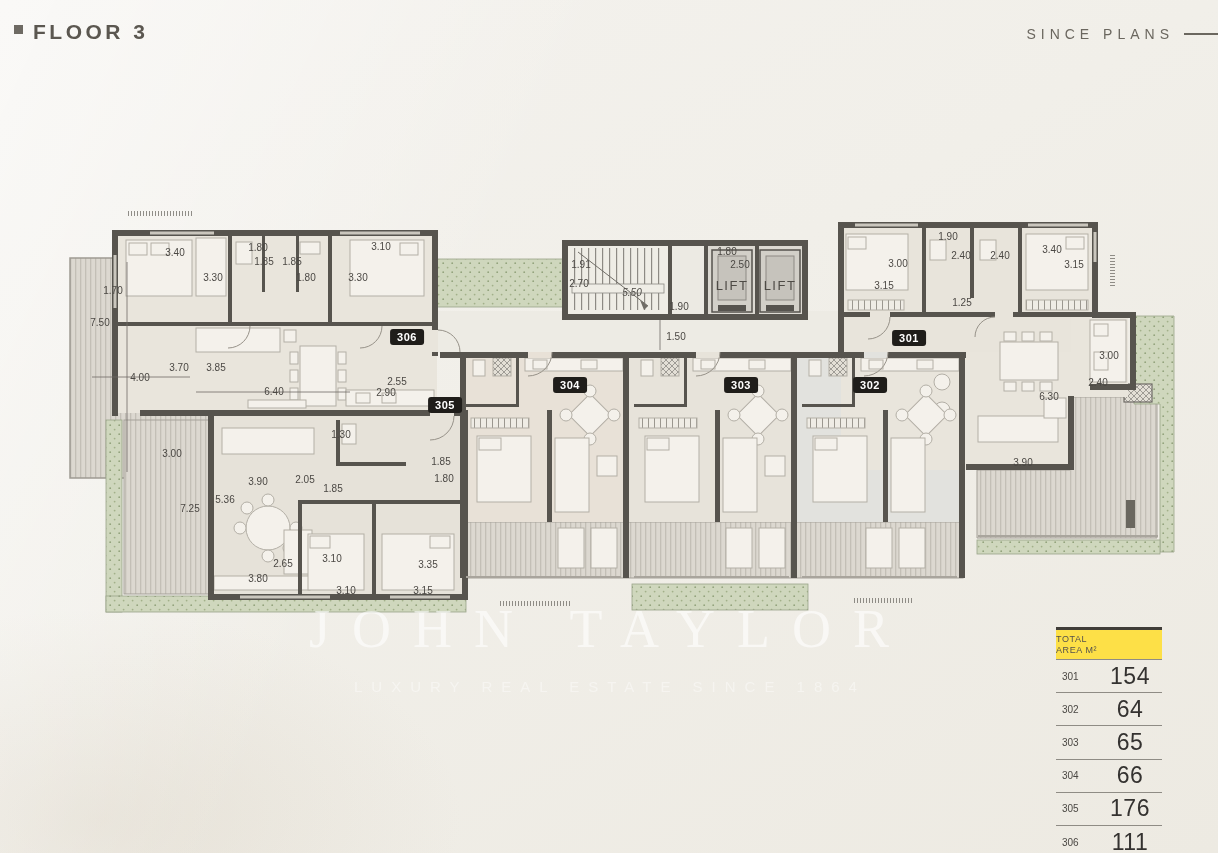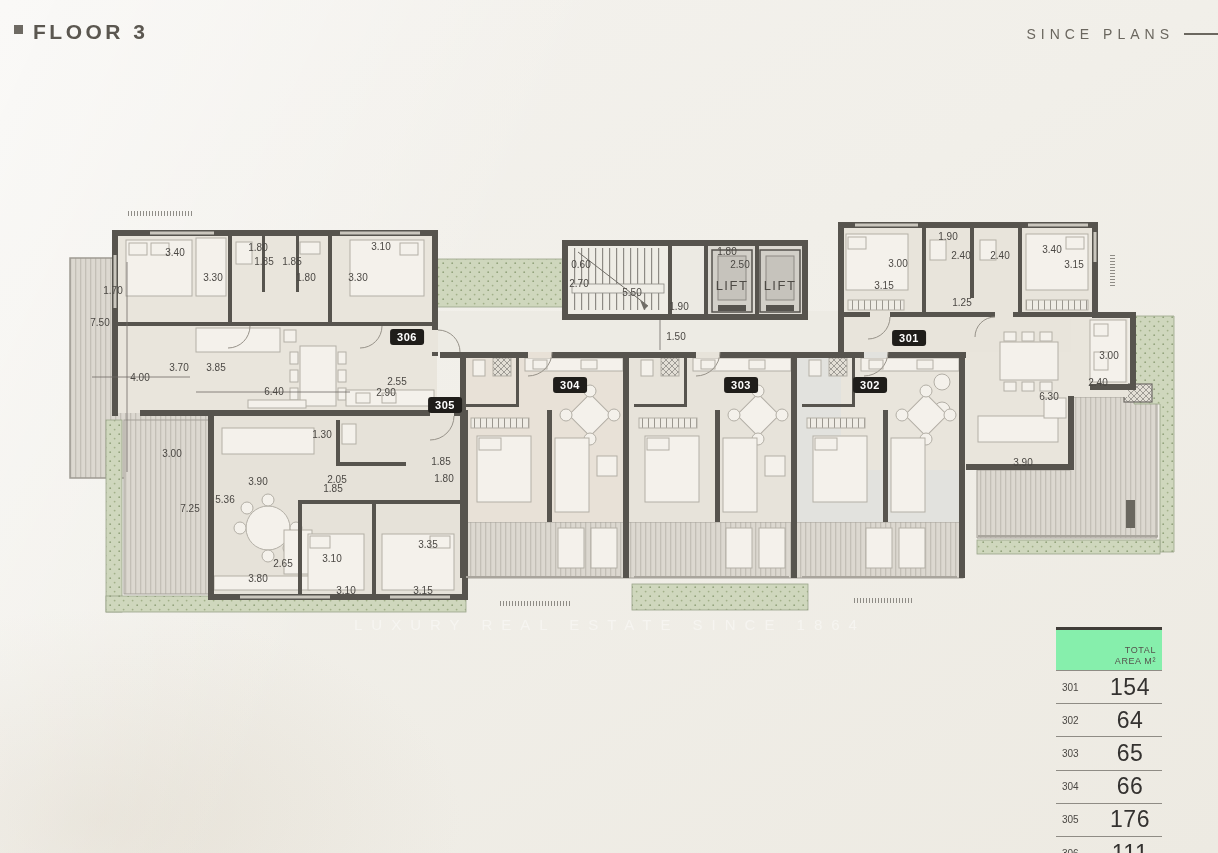--- a/index.html
+++ b/index.html
@@ -28,21 +28,21 @@
   .lift{position:absolute;transform:translate(-50%,-50%);font-size:13px;letter-spacing:1.5px;color:#4e4b46;}
   .chain{position:absolute;opacity:.75;background:repeating-linear-gradient(90deg,#6e6b65 0 1px,transparent 1px 3px);}
   .chain.v{background:repeating-linear-gradient(0deg,#6e6b65 0 1px,transparent 1px 3px);}
   
   .wm{position:absolute;left:610px;top:598px;transform:translateX(-50%);text-align:center;pointer-events:none;}
   .wm-brand{font-family:"Liberation Serif",serif;font-size:54px;letter-spacing:22px;
     color:rgba(255,255,255,.6);white-space:nowrap;}
   .wm-tag{margin-top:18px;font-size:15px;letter-spacing:9px;color:rgba(255,255,255,.42);white-space:nowrap;}
   
   #area-table{position:absolute;left:1056px;top:627px;width:106px;border-top:3px solid #403d38;}
-  .at-head{background:#86efac;border-bottom:1px solid #8f8c85;padding:15px 6px 3px 0;text-align:right;}
+  .at-head{background:#fde047;border-bottom:1px solid #8f8c85;padding:4px 6px 3px 0;text-align:left;}
   .at-head div{font-size:9px;letter-spacing:.6px;color:#55524d;line-height:11px;}
   .at-row{display:flex;align-items:center;height:32.2px;border-bottom:1px solid #8f8c85;}
   .at-row:last-child{border-bottom:none;}
   .at-unit{width:36px;font-size:10px;color:#4a4743;padding-left:6px;}
   .at-area{flex:1;text-align:center;font-size:23px;color:#343230;letter-spacing:.5px;}
 </style>
 </head>
 <body>
 
 <div class="hdr-left">
@@ -358,70 +358,71 @@
       <span class="dim" style="left: 213px; top: 277px;">3.30</span>
       <span class="dim" style="left: 306px; top: 277px;">1.80</span>
       <span class="dim" style="left: 358px; top: 277px;">3.30</span>
       <span class="dim" style="left: 100px; top: 322px;">7.50</span>
       <span class="dim" style="left: 179px; top: 367px;">3.70</span>
       <span class="dim" style="left: 216px; top: 367px;">3.85</span>
       <span class="dim" style="left: 140px; top: 377px;">4.00</span>
       <span class="dim" style="left: 274px; top: 391px;">6.40</span>
       <span class="dim" style="left: 397px; top: 381px;">2.55</span>
       <span class="dim" style="left: 386px; top: 392px;">2.90</span>
-      <span class="dim" style="left: 581px; top: 264px;">0.60</span>
+      <span class="dim" style="left: 581px; top: 264px;">1.91</span>
       <span class="dim" style="left: 579px; top: 283px;">2.70</span>
-      <span class="dim" style="left: 632px; top: 292px;">5.50</span>
+      <span class="dim" style="left: 632px; top: 292px; font-style: italic;">5.50</span>
       <span class="dim" style="left: 727px; top: 251px;">1.80</span>
       <span class="dim" style="left: 740px; top: 264px;">2.50</span>
       <span class="dim" style="left: 679px; top: 306px;">1.90</span>
       <span class="dim" style="left: 658px; top: 336px; margin-left: 18px;">1.50</span>
       <span class="dim" style="left: 948px; top: 236px;">1.90</span>
       <span class="dim" style="left: 898px; top: 263px;">3.00</span>
       <span class="dim" style="left: 961px; top: 255px;">2.40</span>
       <span class="dim" style="left: 1000px; top: 255px;">2.40</span>
       <span class="dim" style="left: 1052px; top: 249px;">3.40</span>
       <span class="dim" style="left: 1074px; top: 264px;">3.15</span>
       <span class="dim" style="left: 884px; top: 285px;">3.15</span>
       <span class="dim" style="left: 962px; top: 302px;">1.25</span>
       <span class="dim" style="left: 1109px; top: 355px;">3.00</span>
       <span class="dim" style="left: 1098px; top: 382px;">2.40</span>
       <span class="dim" style="left: 1049px; top: 396px;">6.30</span>
       <span class="dim" style="left: 1023px; top: 462px;">3.90</span>
-      <span class="dim" style="left: 322px; top: 434px;">1.30</span>
+      <span class="dim" style="left: 341px; top: 434px;">1.30</span>
       <span class="dim" style="left: 172px; top: 453px;">3.00</span>
       <span class="dim" style="left: 258px; top: 481px;">3.90</span>
       <span class="dim" style="left: 225px; top: 499px;">5.36</span>
-      <span class="dim" style="left: 337px; top: 479px;">2.05</span>
+      <span class="dim" style="left: 305px; top: 479px;">2.05</span>
       <span class="dim" style="left: 333px; top: 488px;">1.85</span>
       <span class="dim" style="left: 441px; top: 461px;">1.85</span>
       <span class="dim" style="left: 444px; top: 478px;">1.80</span>
       <span class="dim" style="left: 190px; top: 508px;">7.25</span>
       <span class="dim" style="left: 283px; top: 563px;">2.65</span>
       <span class="dim" style="left: 258px; top: 578px;">3.80</span>
       <span class="dim" style="left: 332px; top: 558px;">3.10</span>
-      <span class="dim" style="left: 428px; top: 544px;">3.35</span>
+      <span class="dim" style="left: 428px; top: 564px;">3.35</span>
       <span class="dim" style="left: 346px; top: 590px;">3.10</span>
       <span class="dim" style="left: 423px; top: 590px;">3.15</span>
       <span class="badge" style="left: 909px; top: 338px;">301</span>
       <span class="badge" style="left: 870px; top: 385px;">302</span>
       <span class="badge" style="left: 741px; top: 385px;">303</span>
       <span class="badge" style="left: 570px; top: 385px;">304</span>
       <span class="badge" style="left: 445px; top: 405px;">305</span>
       <span class="badge" style="left: 407px; top: 337px;">306</span>
       <span class="lift" style="left: 732px; top: 285px;">LIFT</span>
       <span class="lift" style="left: 780px; top: 285px;">LIFT</span>
     </div>
 
 <span class="chain" style="left:128px;top:211px;width:66px;height:5px;"></span>
 <span class="chain" style="left:500px;top:601px;width:70px;height:5px;"></span>
 <span class="chain" style="left:854px;top:598px;width:58px;height:5px;"></span>
 <span class="chain v" style="left:1110px;top:254px;width:5px;height:32px;"></span>
 
 <div class="wm">
+  <div class="wm-brand">JOHN TAYLOR</div>
   <div class="wm-tag">LUXURY REAL ESTATE SINCE 1864</div>
 </div>
 </div>
 
 <div id="area-table">
   <div class="at-head">
     <div>TOTAL</div>
     <div>AREA M²</div>
   </div>
   <div id="at-rows">

